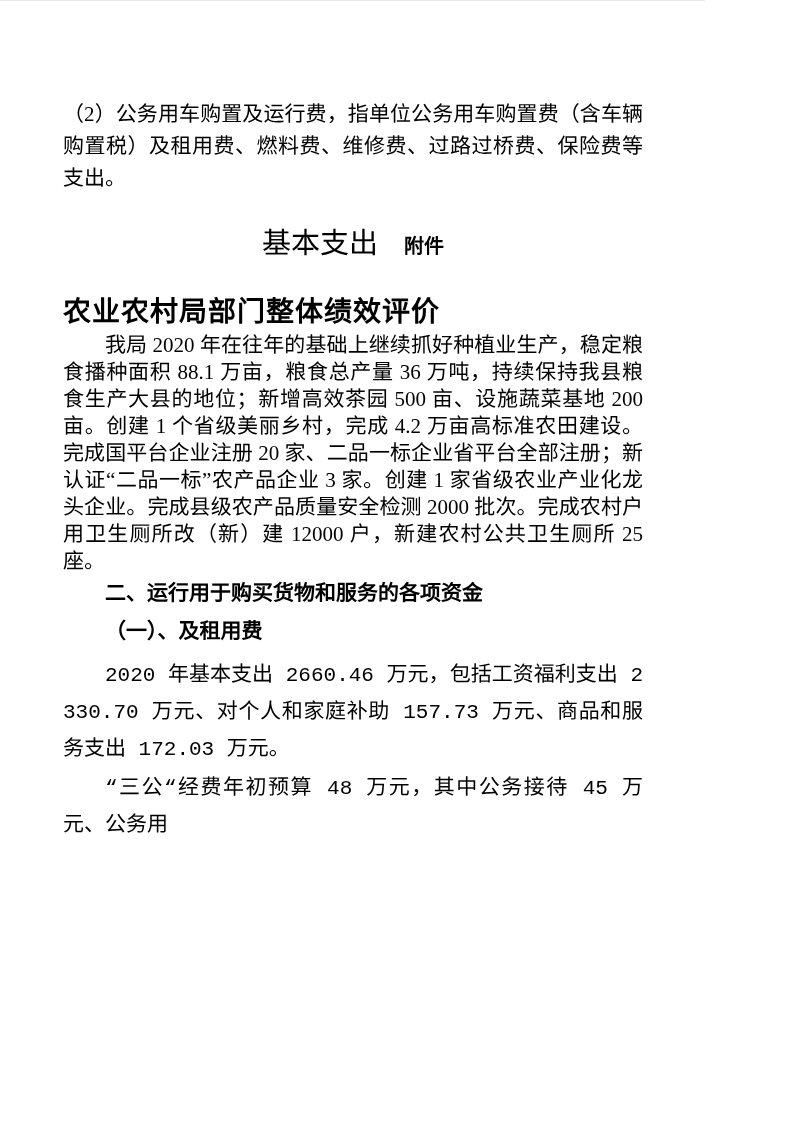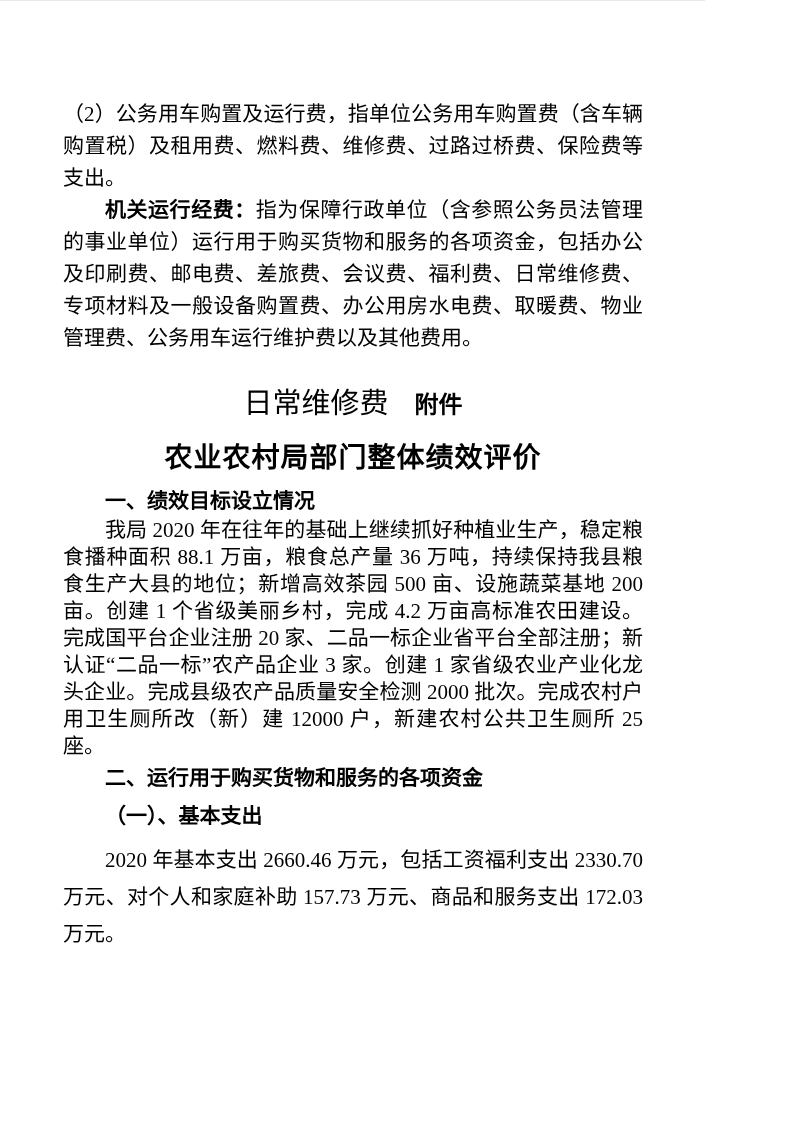--- a/index.html
+++ b/index.html
@@ -40,61 +40,59 @@
   }
   .part-title {
     margin: 28px 0 0 0;
     font-size: 29px;
     line-height: 42px;
     text-align: center;
     font-weight: 400;
   }
   .part-title .part-name {
     margin-left: 26px;
-    font-size: 24px;
+    font-size: 20px;
   }
   .doc-title {
-    margin: 12px 0 0 0;
+    margin: 25px 0 0 0;
     font-size: 28px;
     line-height: 40px;
-    text-align: center;
     letter-spacing: 1px;
   }
   .sec-heading {
     margin: 0;
     font-size: 21px;
     line-height: 32px;
     text-align: left;
   }
   .sec-1 { margin-top: 7px; }
   .goals { line-height: 27px; }
   .sec-2 { margin-top: 2px; }
   .sec-2-1 { margin-top: 6px; }
-  .wide { line-height: 37px; }
+  .wide { line-height: 37px; font-family: Liberation Mono, monospace; }
   .p-basic { margin-top: 10px; }
   .p-sangong { margin-top: 2px; }
 </style>
 </head>
 <body>
 
 <div class="page">
 
   <p class="para">（2）公务用车购置及运行费，指单位公务用车购置费（含车辆购置税）及租用费、燃料费、维修费、过路过桥费、保险费等支出。</p>
 
 
-  <p class="para indent"><span class="hei">机关运行经费：</span><span>指为保障行政单位（含参照公务员法管理的事业单位）运行用于购买货物和服务的各项资金，包括办公及印刷费、邮电费、差旅费、会议费、福利费、日常维修费、专项材料及一般设备购置费、办公用房水电费、取暖费、物业管理费、公务用车运行维护费以及其他费用。</span></p>
 
-  <h1 class="part-title"><span class="part-num">日常维修费</span><span class="hei part-name">附件</span></h1>
+  <h1 class="part-title"><span class="part-num">基本支出</span><span class="hei part-name">附件</span></h1>
 
   <h2 class="doc-title hei">农业农村局部门整体绩效评价</h2>
 
-  <h3 class="sec-heading sec-1 hei indent">一、绩效目标设立情况</h3>
 
   <p class="para goals indent">我局 2020 年在往年的基础上继续抓好种植业生产，稳定粮食播种面积 88.1 万亩，粮食总产量 36 万吨，持续保持我县粮食生产大县的地位；新增高效茶园 500 亩、设施蔬菜基地 200 亩。创建 1 个省级美丽乡村，完成 4.2 万亩高标准农田建设。完成国平台企业注册 20 家、二品一标企业省平台全部注册；新认证“二品一标”农产品企业 3 家。创建 1 家省级农业产业化龙头企业。完成县级农产品质量安全检测 2000 批次。完成农村户用卫生厕所改（新）建 12000 户，新建农村公共卫生厕所 25 座。</p>
 
   <h3 class="sec-heading sec-2 hei indent">二、运行用于购买货物和服务的各项资金</h3>
 
-  <h4 class="sec-heading sec-2-1 hei indent">（一）、基本支出</h4>
+  <h4 class="sec-heading sec-2-1 hei indent">（一）、及租用费</h4>
 
   <p class="para wide p-basic indent">2020 年基本支出 2660.46 万元，包括工资福利支出 2330.70 万元、对个人和家庭补助 157.73 万元、商品和服务支出 172.03 万元。</p>
 
+  <p class="para wide p-sangong indent">“三公“经费年初预算 48 万元，其中公务接待 45 万元、公务用</p>
 
 </div>
 
 </body></html>

